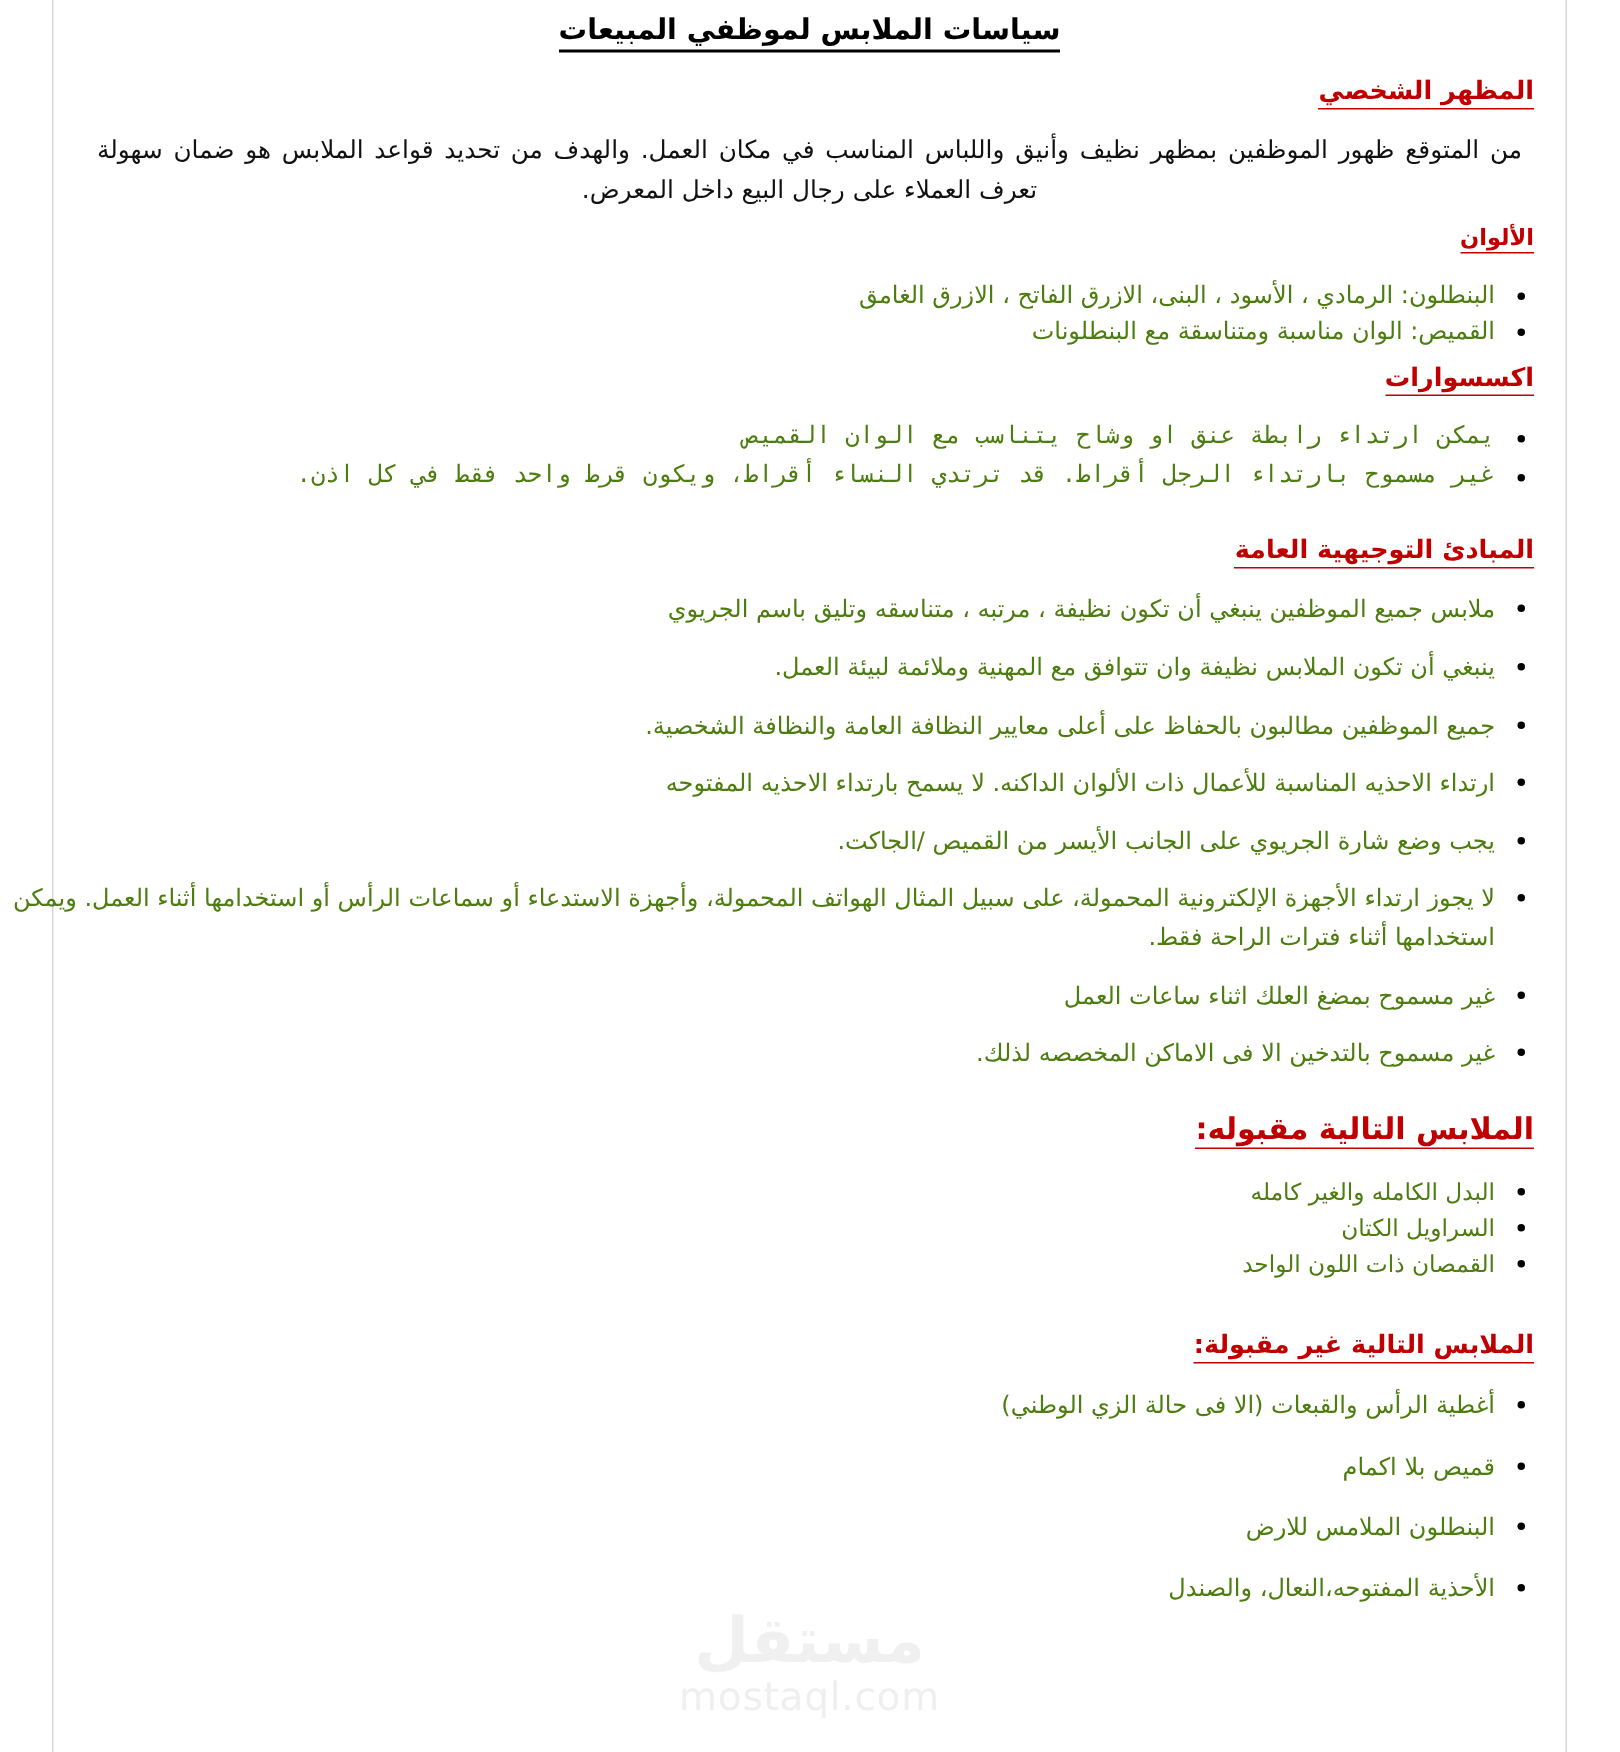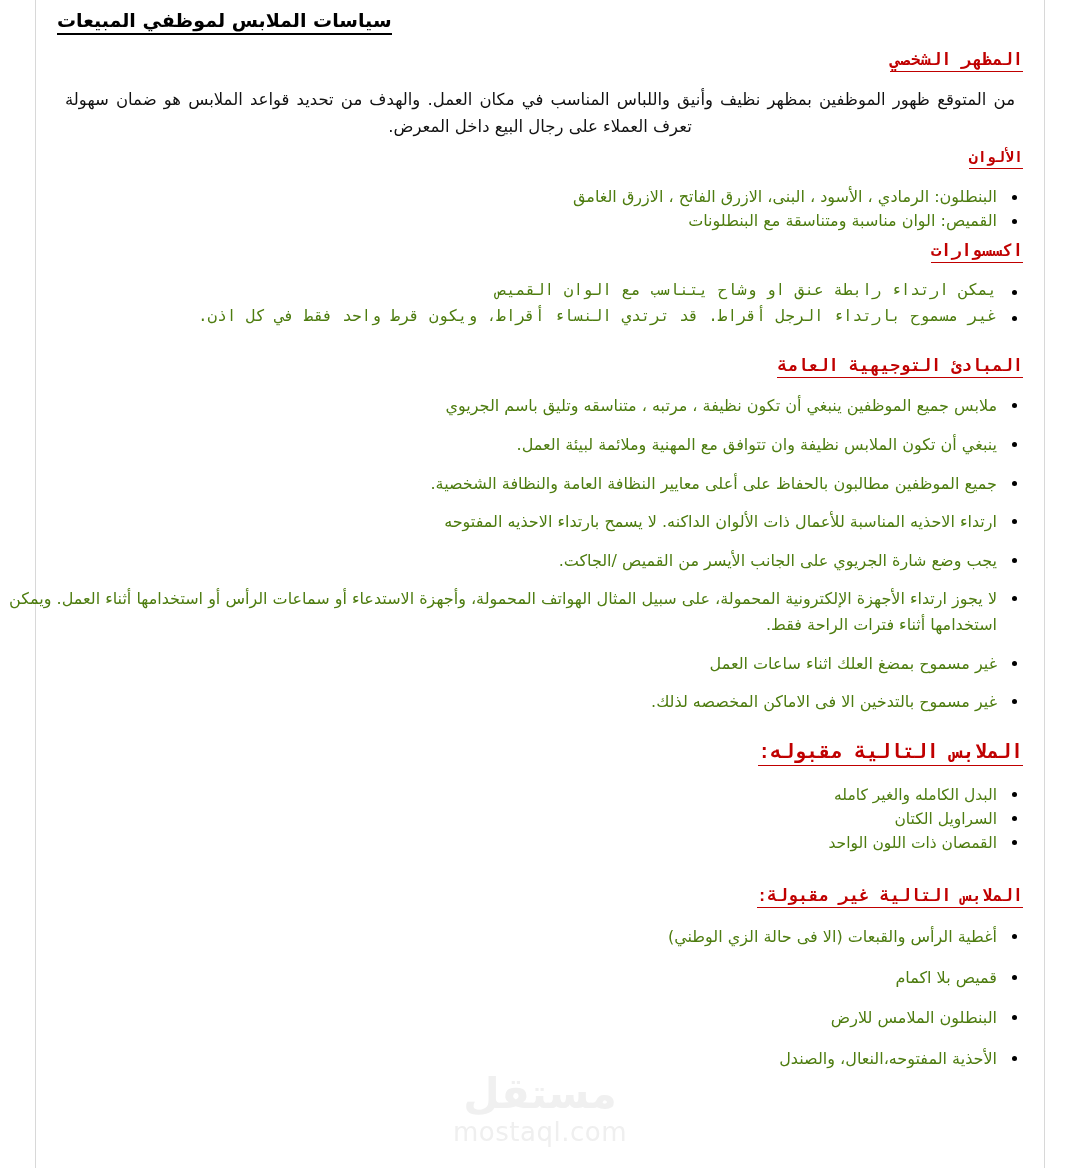--- a/index.html
+++ b/index.html
@@ -28,38 +28,37 @@
 
   .sheet {
     position: absolute;
     inset: 0;
     padding: 0 57px 0 57px;
     box-sizing: border-box;
   }
 
   
   .doc-title {
-    text-align: left;
+    text-align: center;
     font-size: 19px;
     font-weight: bold;
     color: #000000;
     margin: 7px 0 15px 0;
     line-height: 1.4;
   }
   .doc-title span {
     border-bottom: 2px solid #000;
     padding-bottom: 2px;
   }
 
   
   .sec-head {
     color: #c00000;
     font-weight: bold;
     line-height: 1.45;
-    font-family: Liberation Mono, monospace;
   }
   .sec-head span {
     border-bottom: 1.5px solid #c00000;
     padding-bottom: 1px;
   }
   .sec-head.h-appearance { font-size: 17px; margin-top: 14px; }
   .sec-head.h-colors     { font-size: 15px; margin-top: 7px; }
   .sec-head.h-accessories{ font-size: 17px; margin-top: 6px; }
   .sec-head.h-guidelines { font-size: 17px; margin-top: 24px; }
   .sec-head.h-accept     { font-size: 20px; margin-top: 23px; }

